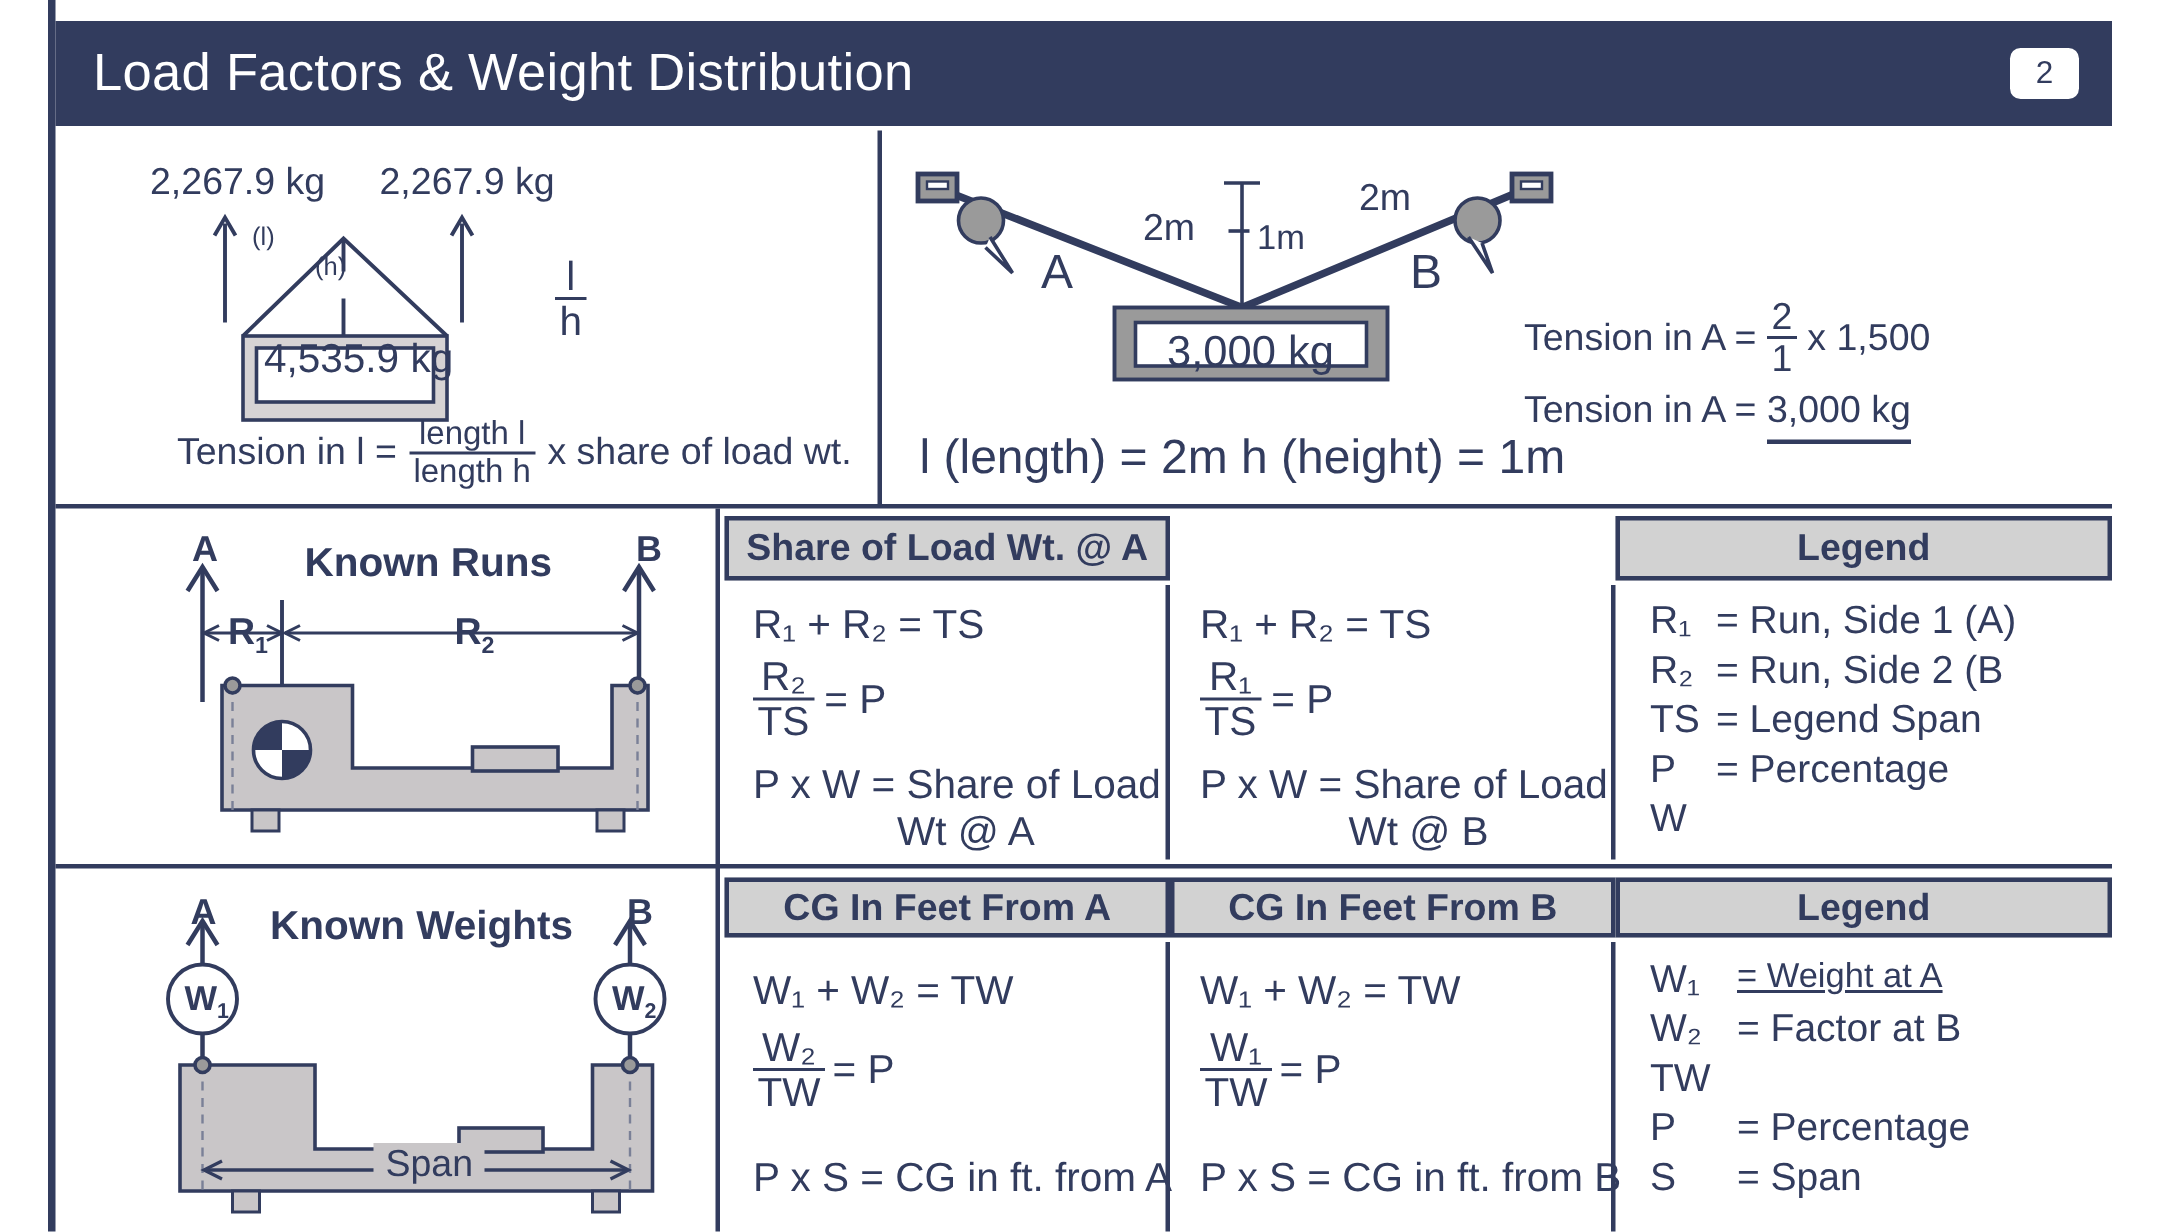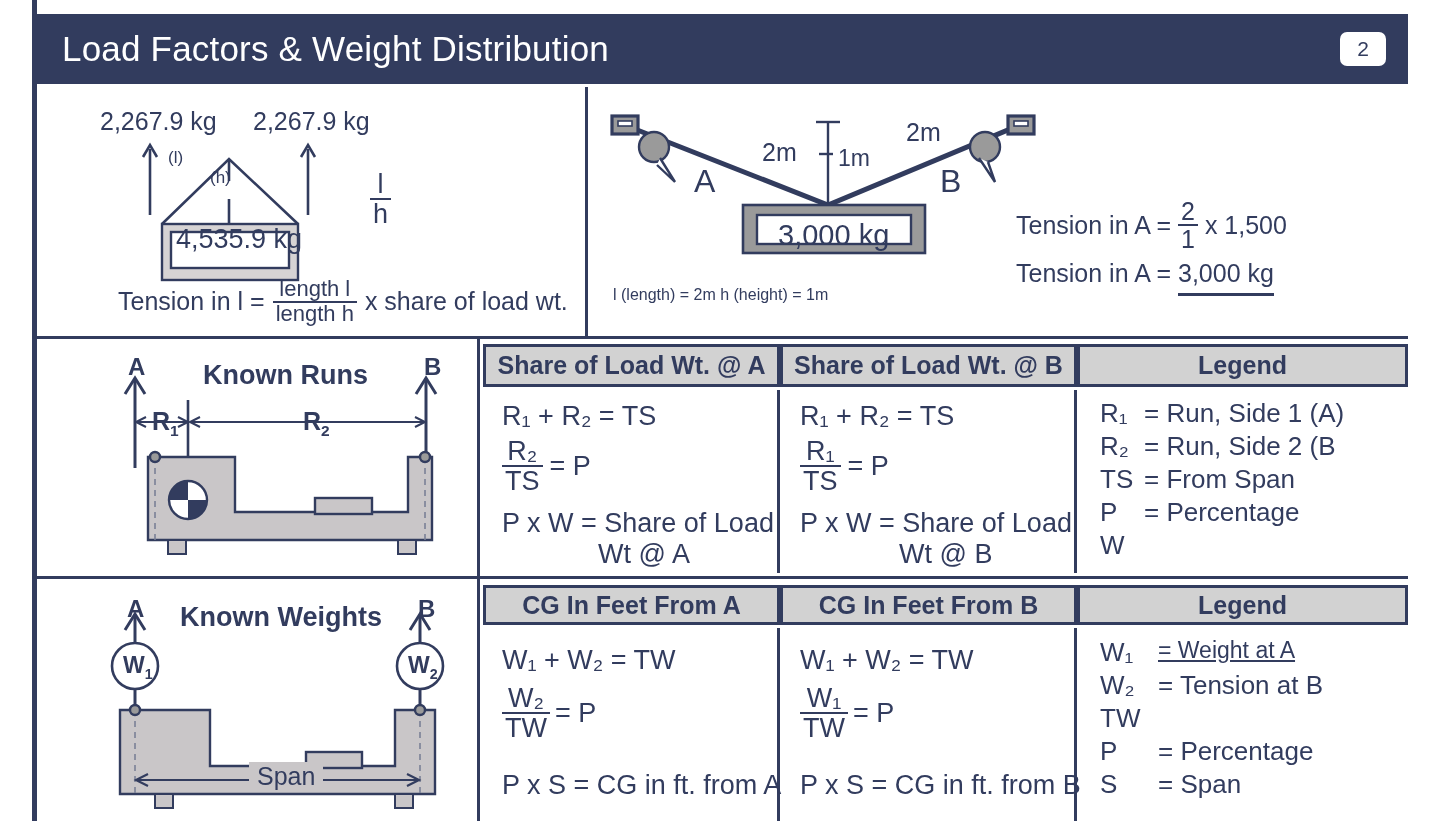--- a/index.html
+++ b/index.html
@@ -138,21 +138,21 @@
       <rect x="143" y="95" width="182" height="48" fill="#9a9a9a" stroke="#323c5e" stroke-width="2.6"></rect>
       <rect x="157" y="105" width="154" height="29" fill="#ffffff" stroke="#323c5e" stroke-width="2.4"></rect>
     </svg>
   </div>
   <div class="txt" style="left:762px;top:138px;font-size:25px;">2m</div>
   <div class="txt" style="left:906px;top:118px;font-size:25px;">2m</div>
   <div class="txt" style="left:838px;top:145px;font-size:23px;">1m</div>
   <div class="txt" style="left:694px;top:163px;font-size:32px;">A</div>
   <div class="txt" style="left:940px;top:163px;font-size:32px;">B</div>
   <div class="txt" style="left:778px;top:219px;font-size:29px;">3,000 kg</div>
-  <div class="txt" style="left:613px;top:286px;font-size:16px;">l (length) = 2m   h (height) = 1m</div>
+  <div class="txt" style="left:613px;top:286px;font-size:32px;">l (length) = 2m   h (height) = 1m</div>
 
   <div class="txt" style="left:1016px;top:198px;font-size:25px;display:flex;align-items:center;">
     <span>Tension in A =</span>
     <span class="frac" style="font-size:25px;margin:0 7px;">
       <span class="num">2</span>
       <span class="den">1</span>
     </span>
     <span>x 1,500</span>
   </div>
   <div class="txt" style="left:1016px;top:259px;font-size:25px;display:flex;align-items:baseline;">
@@ -243,21 +243,20 @@
   </div>
   <div class="txt b" style="left:123px;top:652px;font-size:23px;">
     <span>W</span><span class="sub">1</span>
   </div>
   <div class="txt b" style="left:408px;top:652px;font-size:23px;">
     <span>W</span><span class="sub">2</span>
   </div>
   <div class="txt" style="left:249px;top:762px;font-size:25px;background:#c9c6c8;padding:0 8px;">Span</div>
 
   <div class="thead" style="left:483px;top:344px;width:297px;height:43px;">Share of Load Wt. @ A</div>
-  <div class="thead" style="left:780px;top:344px;width:297px;height:43px;">Share of Load Wt. @ B</div>
   <div class="thead" style="left:1077px;top:344px;width:331px;height:43px;">Legend</div>
 
   <div class="vrule" style="left:777px;top:390px;height:183px;"></div>
   <div class="vrule" style="left:1074px;top:390px;height:183px;"></div>
 
   <div class="eq" style="left:502px;top:401px;">R₁  + R₂  =  TS</div>
   <div class="eq" style="left:502px;top:437px;display:flex;align-items:center;">
     <span class="frac" style="font-size:27px;">
       <span class="num">R₂</span>
       <span class="den">TS</span>
@@ -282,21 +281,21 @@
     <div style="display:flex;margin-bottom:2px;">
       <span style="width:44px;font-size:26px;">R₁</span>
       <span style="font-size:26px;">=  Run, Side 1 (A)</span>
     </div>
     <div style="display:flex;margin-bottom:2px;">
       <span style="width:44px;font-size:26px;">R₂</span>
       <span style="font-size:26px;">=  Run, Side 2 (B</span>
     </div>
     <div style="display:flex;margin-bottom:2px;">
       <span style="width:44px;font-size:26px;">TS</span>
-      <span style="font-size:26px;">= From Span</span>
+      <span style="font-size:26px;">= Legend Span</span>
     </div>
     <div style="display:flex;margin-bottom:2px;">
       <span style="width:44px;font-size:26px;">P</span>
       <span style="font-size:26px;">= Percentage</span>
     </div>
     <div style="display:flex;">
       <span style="width:44px;font-size:26px;">W</span>
     </div>
   </div>
 
@@ -327,21 +326,21 @@
   </div>
   <div class="eq" style="left:800px;top:770px;">P x S = CG in ft. from B</div>
 
   <div style="position:absolute;left:1100px;top:637px;">
     <div style="display:flex;margin-bottom:2px;">
       <span style="width:58px;font-size:26px;">W₁</span>
       <span style="font-size:23px;text-decoration:underline;">= Weight at A</span>
     </div>
     <div style="display:flex;margin-bottom:2px;">
       <span style="width:58px;font-size:26px;">W₂</span>
-      <span style="font-size:26px;">= Tension at B</span>
+      <span style="font-size:26px;">= Factor at B</span>
     </div>
     <div style="display:flex;margin-bottom:2px;">
       <span style="width:58px;font-size:26px;">TW</span>
     </div>
     <div style="display:flex;margin-bottom:2px;">
       <span style="width:58px;font-size:26px;">P</span>
       <span style="font-size:26px;">= Percentage</span>
     </div>
     <div style="display:flex;">
       <span style="width:58px;font-size:26px;">S</span>

